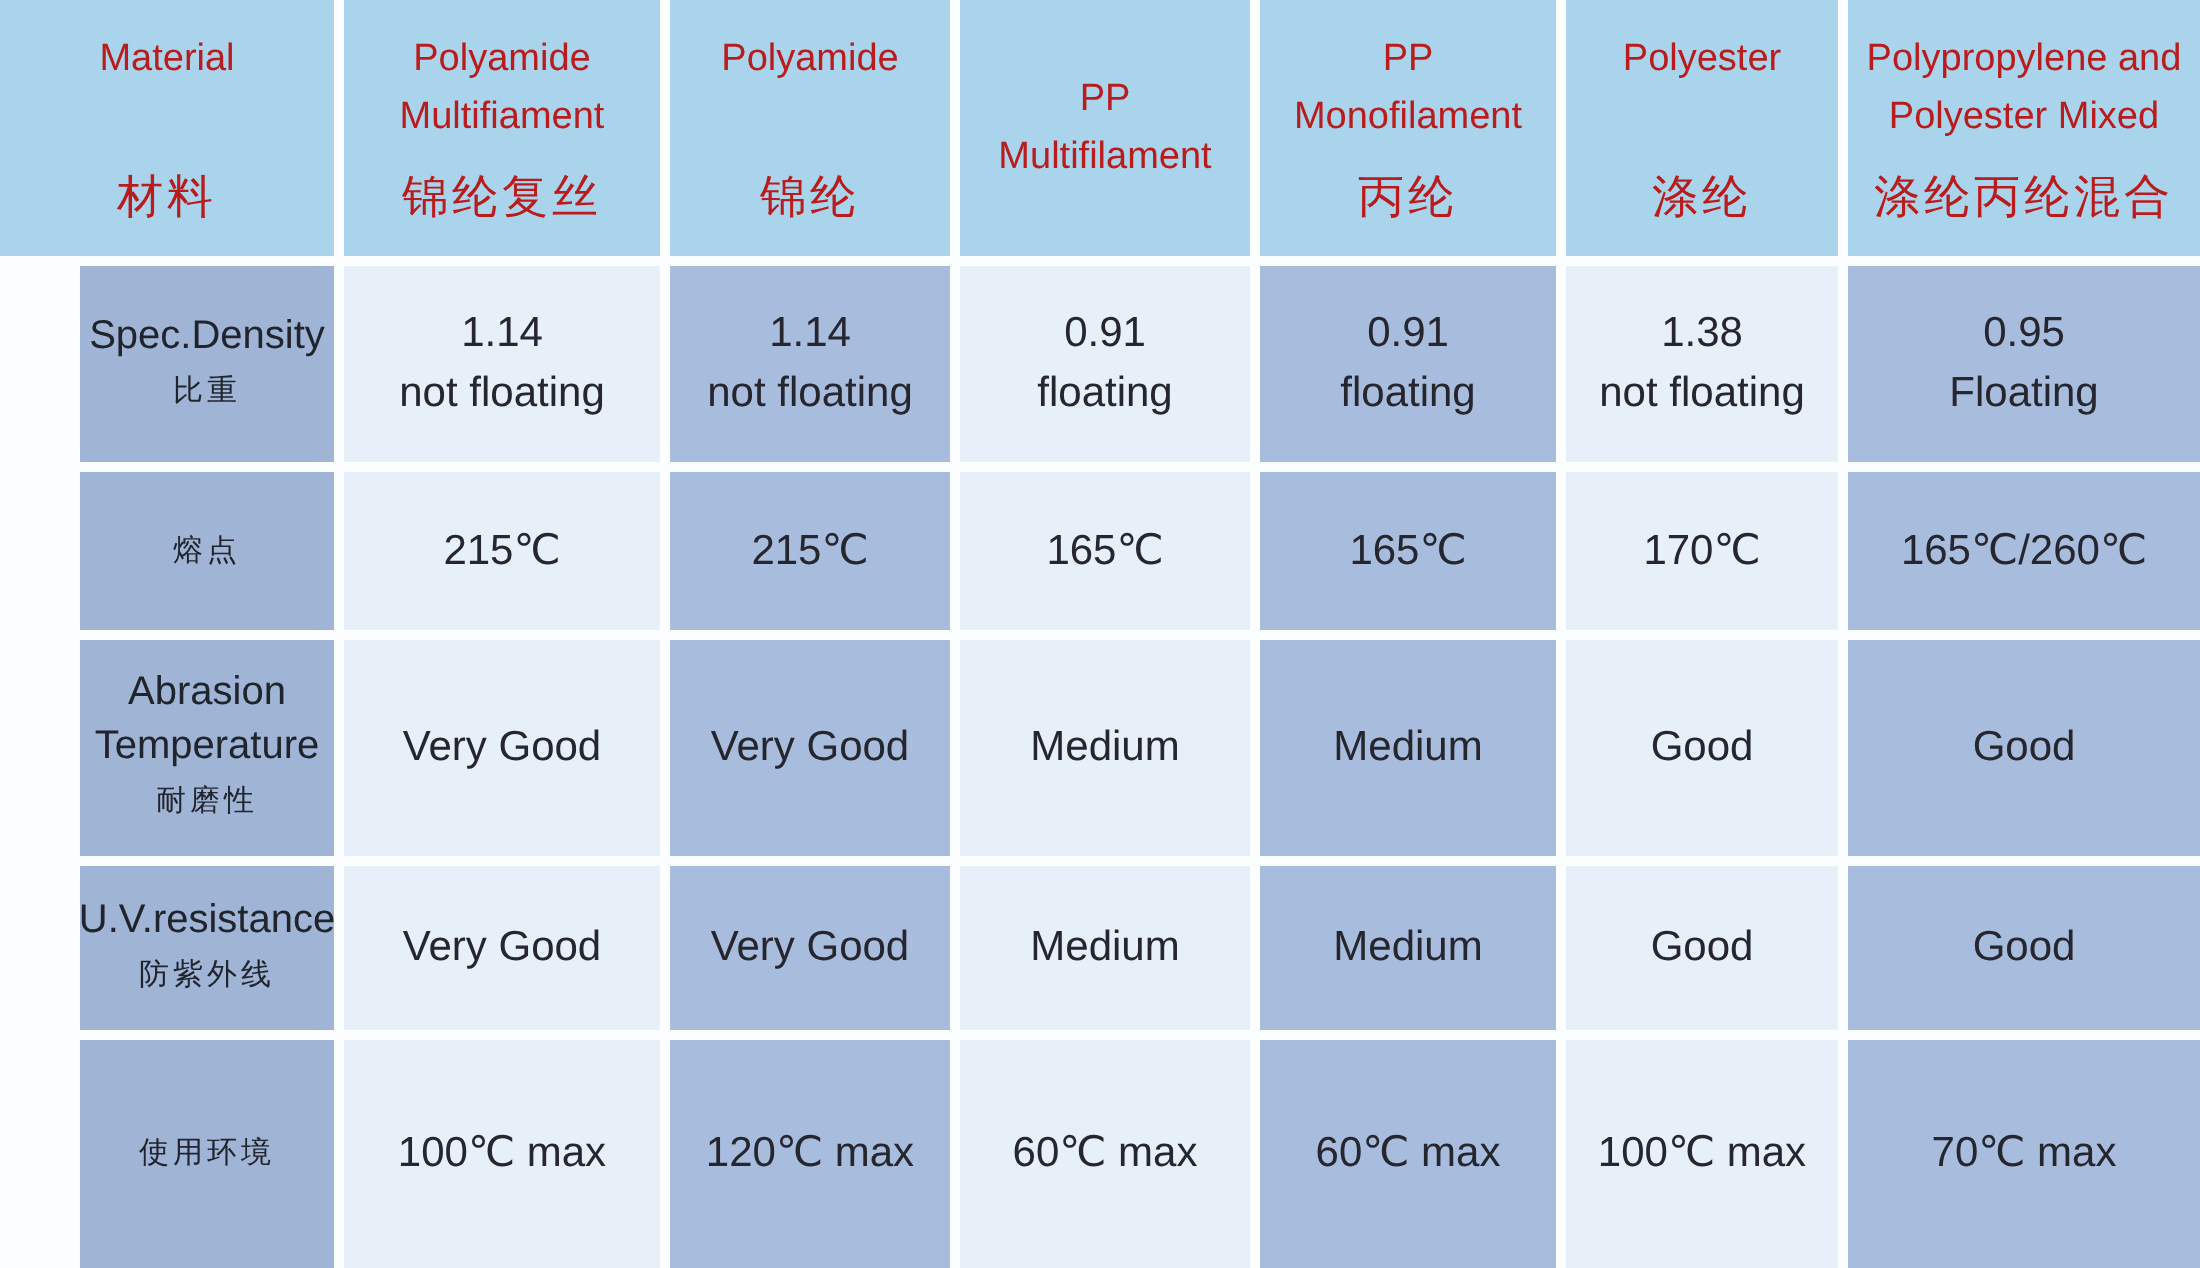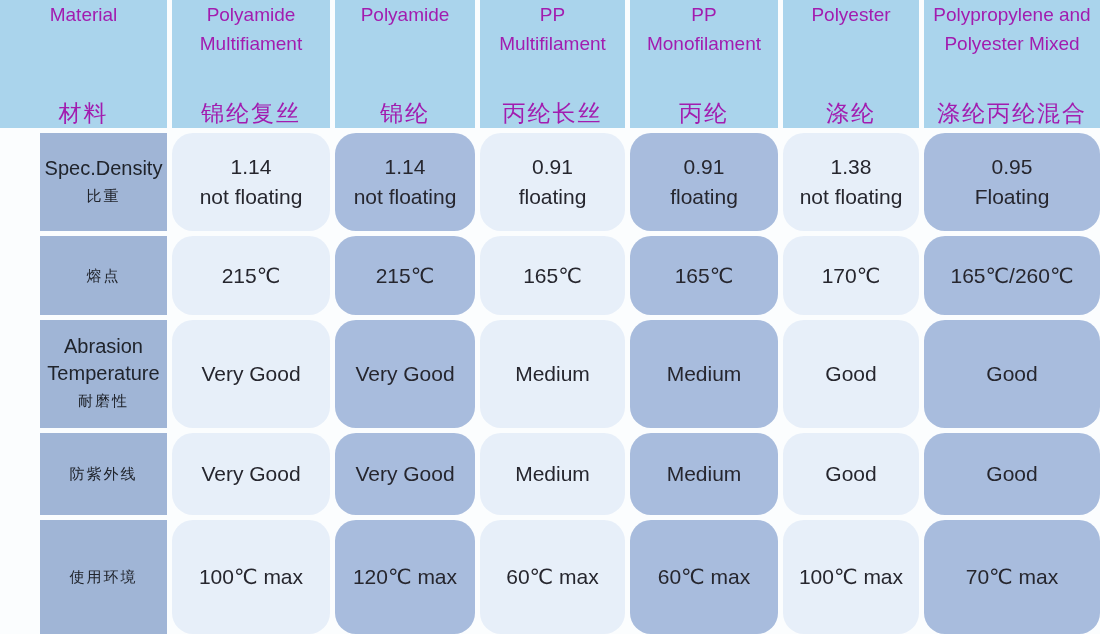--- a/index.html
+++ b/index.html
@@ -22,21 +22,21 @@
   .row { display: contents; }
   .cell {
     display: flex;
     flex-direction: column;
     align-items: center;
     justify-content: center;
     text-align: center;
     overflow: hidden;
   }
   
-  .head { background: #aad4ec; color: #a21caf; justify-content: space-between; }
+  .head { background: #aad4ec; color: #b91c1c; }
   .head .en {
     font-size: 19px;
     line-height: 29px;
     height: 58px;
     white-space: pre-line;
     display: flex;
     align-items: flex-start;
     justify-content: center;
   }
   .head .zh {
@@ -56,21 +56,20 @@
     font-size: 15px;
     line-height: 28px;
     letter-spacing: 2px;
   }
   
   .data {
     font-size: 21px;
     line-height: 30px;
     white-space: pre-line;
     color: #26262e;
-    border-radius: 21px;
   }
   .light { background: #e7eff9; }
   .dark  { background: #a8bcdd; }
 </style>
 </head>
 <body>
 
 <div class="table">
 
   <div class="row">
@@ -83,21 +82,20 @@
 Multifiament</div>
       <div class="zh">锦纶复丝</div>
     </div>
     <div class="cell head">
       <div class="en">Polyamide</div>
       <div class="zh">锦纶</div>
     </div>
     <div class="cell head">
       <div class="en">PP
 Multifilament</div>
-      <div class="zh">丙纶长丝</div>
     </div>
     <div class="cell head">
       <div class="en">PP
 Monofilament</div>
       <div class="zh">丙纶</div>
     </div>
     <div class="cell head">
       <div class="en">Polyester</div>
       <div class="zh">涤纶</div>
     </div>
@@ -148,20 +146,21 @@
     <div class="cell data light">Very Good</div>
     <div class="cell data dark">Very Good</div>
     <div class="cell data light">Medium</div>
     <div class="cell data dark">Medium</div>
     <div class="cell data light">Good</div>
     <div class="cell data dark">Good</div>
   </div>
 
   <div class="row">
     <div class="cell rowlabel">
+      <div class="en">U.V.resistance</div>
       <div class="zh">防紫外线</div>
     </div>
     <div class="cell data light">Very Good</div>
     <div class="cell data dark">Very Good</div>
     <div class="cell data light">Medium</div>
     <div class="cell data dark">Medium</div>
     <div class="cell data light">Good</div>
     <div class="cell data dark">Good</div>
   </div>
 

